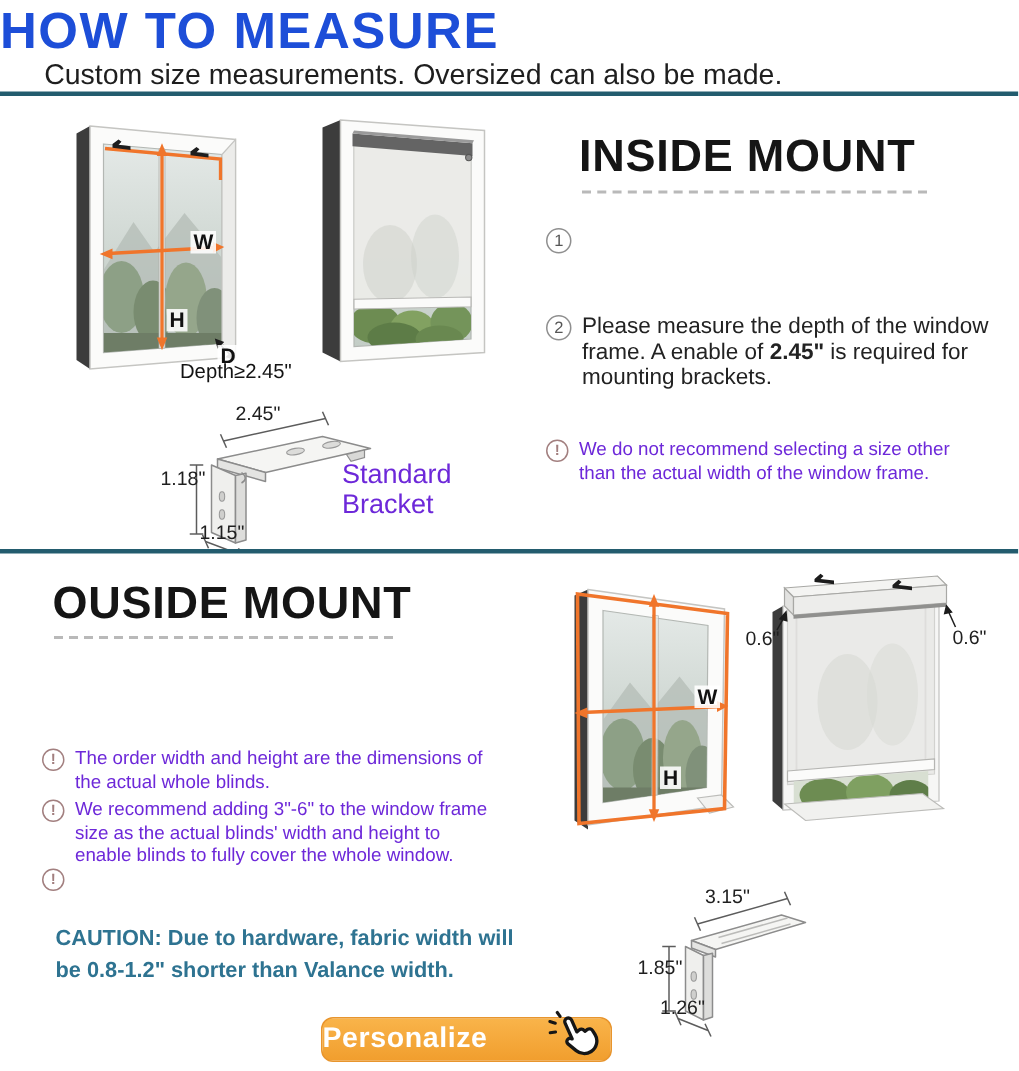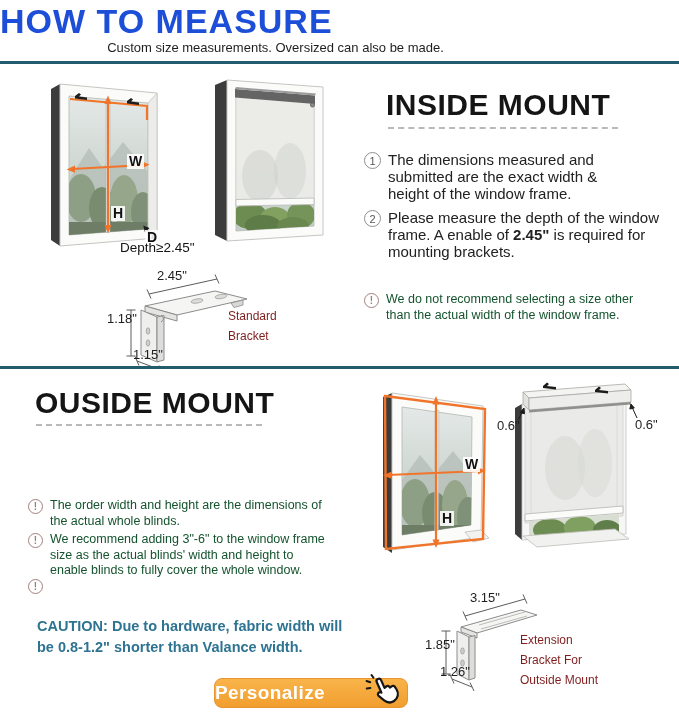--- a/index.html
+++ b/index.html
@@ -1,34 +1,34 @@
 <!DOCTYPE html>
 <html><head>
 <meta charset="utf-8">
 <style>
   * { margin:0; padding:0; box-sizing:border-box; }
   html,body { background:#fff; }
   body { font-family:"Liberation Sans", sans-serif; color:#1c1c1c; }
   .canvas { position:relative; width:679px; height:714px; background:#fff; overflow:hidden; margin:0 auto; }
   .abs { position:absolute; }
   .t-title { top:2px; left:0; width:612px; text-align:left; font-size:34px; font-weight:800; letter-spacing:1px; color:#1d4ed8; }
-  .t-sub { top:40px; left:0; width:551px; text-align:center; font-size:13px; color:#1e1e1e; }
+  .t-sub { top:40px; left:0; width:551px; text-align:center; font-size:19px; color:#1e1e1e; }
   .divider { left:0; width:679px; height:3px; background:#235c6e; }
   .sec-h { font-size:30px; font-weight:800; letter-spacing:.5px; color:#151515; white-space:nowrap; }
   .dash { border-top:2px dashed #b9b9b9; height:0; }
   .badge-num { display:flex; align-items:center; justify-content:center; width:17px; height:17px; border:1.3px solid #8f8f8f; border-radius:50%; font-size:11px; color:#555; background:#fff; }
   .badge-alert { display:flex; align-items:center; justify-content:center; width:15px; height:15px; border:1.3px solid #a27f7f; border-radius:50%; font-size:10px; font-weight:700; color:#a27f7f; background:#fff; }
   .step-txt { font-size:15px; line-height:17px; color:#222; }
-  .note-txt { font-size:12.5px; line-height:15.5px; color:#14532d; }
+  .note-txt { font-size:12.5px; line-height:15.5px; color:#6d28d9; }
   .intro-txt { font-size:14px; line-height:17px; color:#222; }
   .caution { font-size:14.5px; line-height:21px; font-weight:700; color:#2e7391; }
   .mchip { position:absolute; font-size:14px; font-weight:700; color:#111; background:rgba(255,255,255,.88); padding:0 2px; line-height:15px; }
   .dim { position:absolute; font-size:13px; color:#1f1f1f; line-height:14px; }
   .pre { white-space:pre-line; }
-  .bracket-label { position:absolute; font-size:12px; line-height:20px; color:#7f1d1d; }
+  .bracket-label { position:absolute; font-size:18px; line-height:20px; color:#6d28d9; }
   .cta-btn { position:absolute; left:214px; top:678px; width:194px; height:30px; border:1px solid #e8952d; border-radius:8px;
              background:linear-gradient(#f9b44a,#f19e2e); cursor:pointer; font-family:"Liberation Sans",sans-serif;
              font-size:19px; font-weight:700; letter-spacing:.4px; color:#fff; text-align:left; padding-right:34px; }
   .hand-wrap { position:absolute; right:4px; top:-9px; width:38px; height:38px; }
   .gap-label { position:absolute; font-size:13px; color:#1f1f1f; }
   .depth-note { position:absolute; left:120px; top:240px; font-size:13.5px; color:#131313; }
 </style>
 </head>
 <body>
 
@@ -119,21 +119,20 @@
       <polygon points="30,11 110,17.5 111,15.5 31,9" fill="#9a9a9a"></polygon>
       <circle cx="107.5" cy="27" r="2.1" fill="#8a8a8a" stroke="#555" stroke-width="0.7"></circle>
       <polygon points="31,121.5 109,120 109,126.5 31,128" fill="#fafaf9" stroke="#b9b9b6" stroke-width="0.8"></polygon>
     </svg>
   </div>
 
   <div class="abs sec-h" style="left:386px;top:88px">INSIDE MOUNT</div>
   <div class="abs dash" style="left:388px;top:127px;width:230px"></div>
 
   <div class="abs badge-num" style="left:364px;top:152px">1</div>
-  <div class="abs step-txt" style="left:388px;top:151px;width:225px">The dimensions measured and submitted are the exact width &amp; height of the window frame.</div>
 
   <div class="abs badge-num" style="left:364px;top:210px">2</div>
   <div class="abs step-txt" style="left:388px;top:209px;width:300px"><span>Please measure the depth of the window frame. A enable of </span><b>2.45"</b><span> is required for mounting brackets.</span></div>
 
   <div class="abs badge-alert" style="left:364px;top:293px">!</div>
   <div class="abs note-txt" style="left:386px;top:292px;width:250px">We do not recommend selecting a size other than the actual width of the window frame.</div>
 
   <div class="abs" style="left:105px;top:268px;width:195px;height:100px">
     <svg width="195" height="100" viewBox="0 0 195 100">
       <g stroke="#8c8c8c" stroke-width="1" stroke-linejoin="round">
@@ -284,23 +283,20 @@
         <line x1="16.5" y1="46" x2="25.5" y2="46"></line>
           <line x1="16.5" y1="89" x2="25.5" y2="89"></line>
         <line x1="27" y1="94" x2="47" y2="102"></line>
         <line x1="25" y1="89.5" x2="29" y2="98.5"></line>
           <line x1="45" y1="97.5" x2="49" y2="106"></line>
       </g>
     </svg>
     <span class="dim" style="left:45px;top:6px">3.15"</span>
     <span class="dim" style="left:0px;top:53px">1.85"</span>
     <span class="dim" style="left:15px;top:80px">1.26"</span>
-    <span class="bracket-label pre" style="left:95px;top:45px">Extension
-Bracket For
-Outside Mount</span>
   </div>
 
   <button class="cta-btn">
     <span>Personalize</span>
     <span class="hand-wrap">
       <svg width="38" height="38" viewBox="0 0 24 24">
         <g transform="rotate(-24 12 13)">
           <g stroke="#161616" stroke-width="1.3" stroke-linecap="round">
             <line x1="6.2" y1="4.6" x2="4.4" y2="3"></line>
             <line x1="4.8" y1="8" x2="2.6" y2="7.4"></line>

